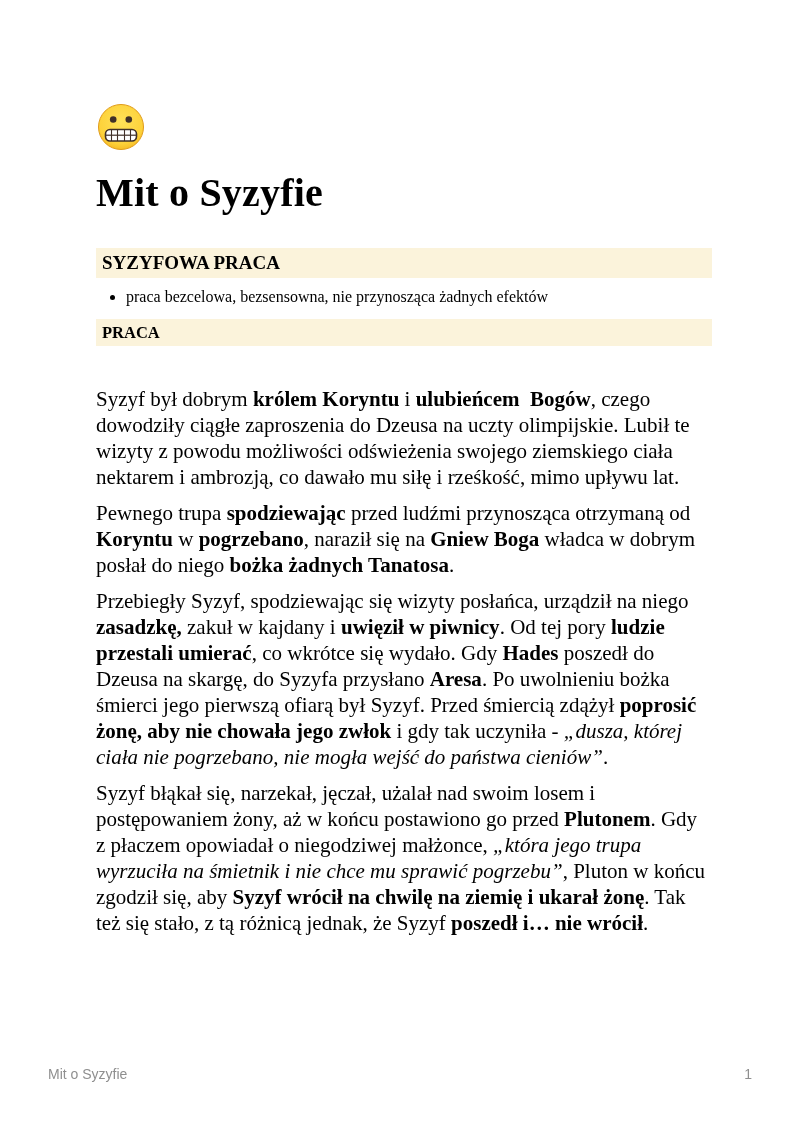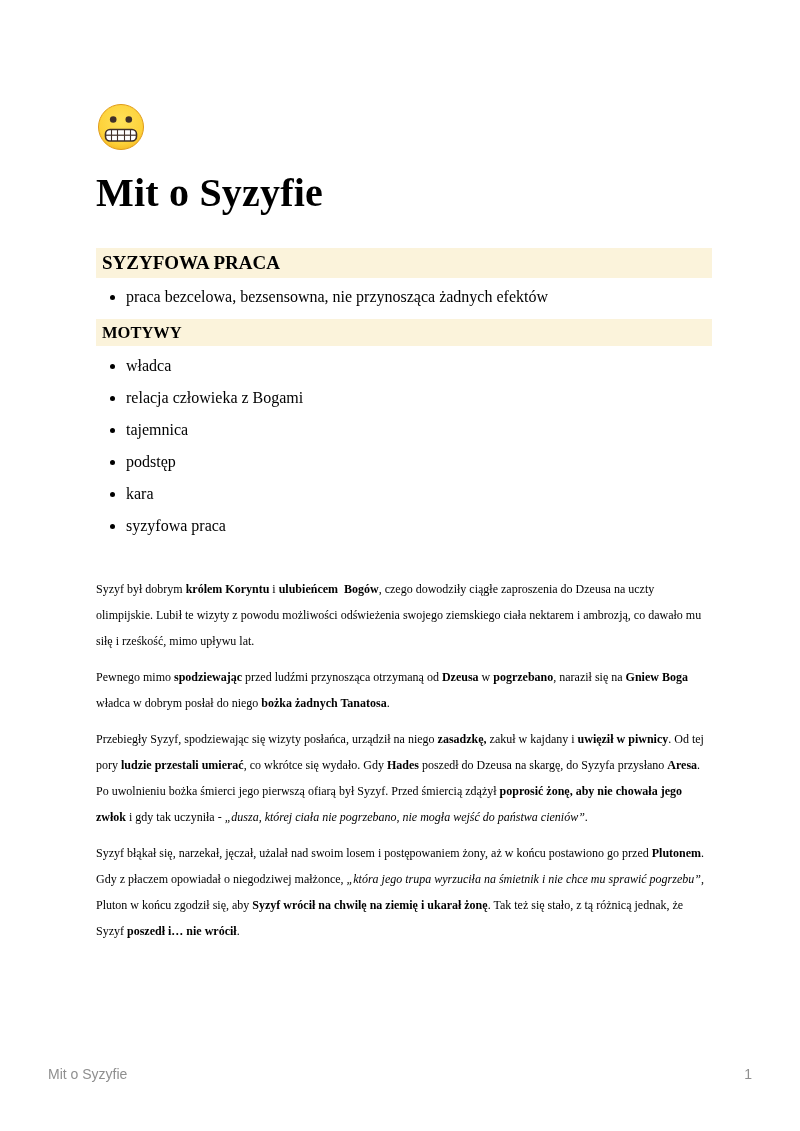--- a/index.html
+++ b/index.html
@@ -44,21 +44,21 @@
   }
   ul.bullets {
     margin: 0;
     padding-left: 30px;
     font-size: 16px;
   }
   ul.bullets li { line-height: 21px; margin-top: 8px; }
   ul.motywy li { margin-bottom: 12px; line-height: 20px; }
   .story { margin-top: 40px; }
   .story p {
-    font-size: 12px;
+    font-size: 21px;
     line-height: 26px;
     margin: 0 0 10px 0;
     white-space: pre-wrap;
   }
   .story .b { font-weight: 700; }
   .story .i { font-style: italic; }
   .footer {
     position: absolute;
     left: 48px; right: 48px; top: 1066px;
     display: flex;
@@ -97,33 +97,25 @@
     </svg>
   </div>
 
   <h1 class="title">Mit o Syzyfie</h1>
 
   <h2 class="hl">SYZYFOWA PRACA</h2>
   <ul class="bullets single">
       <li>praca bezcelowa, bezsensowna, nie przynosząca żadnych efektów</li>
     </ul>
 
-  <h3 class="hl">MOTYWY</h3>
-  <ul class="bullets motywy">
-      <li>władca</li>
-      <li>relacja człowieka z Bogami</li>
-      <li>tajemnica</li>
-      <li>podstęp</li>
-      <li>kara</li>
-      <li>syzyfowa praca</li>
-    </ul>
+  <h3 class="hl">PRACA</h3>
 
   <div class="story">
     <p><span>Syzyf był dobrym </span><span class="b">królem Koryntu</span><span> i </span><span class="b">ulubieńcem  Bogów</span><span>, czego dowodziły ciągłe zaproszenia do Dzeusa na uczty olimpijskie. Lubił te wizyty z powodu możliwości odświeżenia swojego ziemskiego ciała nektarem i ambrozją, co dawało mu siłę i rześkość, mimo upływu lat.</span></p>
-    <p><span>Pewnego mimo </span><span class="b">spodziewając</span><span> przed ludźmi przynosząca otrzymaną od </span><span class="b">Dzeusa</span><span> w </span><span class="b">pogrzebano</span><span>, naraził się na </span><span class="b">Gniew Boga</span><span> władca w dobrym posłał do niego </span><span class="b">bożka żadnych Tanatosa</span><span>.</span></p>
+    <p><span>Pewnego trupa </span><span class="b">spodziewając</span><span> przed ludźmi przynosząca otrzymaną od </span><span class="b">Koryntu</span><span> w </span><span class="b">pogrzebano</span><span>, naraził się na </span><span class="b">Gniew Boga</span><span> władca w dobrym posłał do niego </span><span class="b">bożka żadnych Tanatosa</span><span>.</span></p>
     <p><span>Przebiegły Syzyf, spodziewając się wizyty posłańca, urządził na niego </span><span class="b">zasadzkę,</span><span> zakuł w kajdany i </span><span class="b">uwięził w piwnicy</span><span>. Od tej pory </span><span class="b">ludzie przestali umierać</span><span>, co wkrótce się wydało. Gdy </span><span class="b">Hades</span><span> poszedł do Dzeusa na skargę, do Syzyfa przysłano </span><span class="b">Aresa</span><span>. Po uwolnieniu bożka śmierci jego pierwszą ofiarą był Syzyf. Przed śmiercią zdążył </span><span class="b">poprosić żonę, aby nie chowała jego zwłok</span><span> i gdy tak uczyniła - </span><span class="i">„dusza, której ciała nie pogrzebano, nie mogła wejść do państwa cieniów”</span><span>.</span></p>
     <p><span>Syzyf błąkał się, narzekał, jęczał, użalał nad swoim losem i postępowaniem żony, aż w końcu postawiono go przed </span><span class="b">Plutonem</span><span>. Gdy z płaczem opowiadał o niegodziwej małżonce, </span><span class="i">„która jego trupa wyrzuciła na śmietnik i nie chce mu sprawić pogrzebu”</span><span>, Pluton w końcu zgodził się, aby </span><span class="b">Syzyf wrócił na chwilę na ziemię i ukarał żonę</span><span>. Tak też się stało, z tą różnicą jednak, że Syzyf </span><span class="b">poszedł i… nie wrócił</span><span>.</span></p>
   </div>
 
 </div>
 
 <div class="footer">
   <span>Mit o Syzyfie</span>
   <span>1</span>
 </div>

